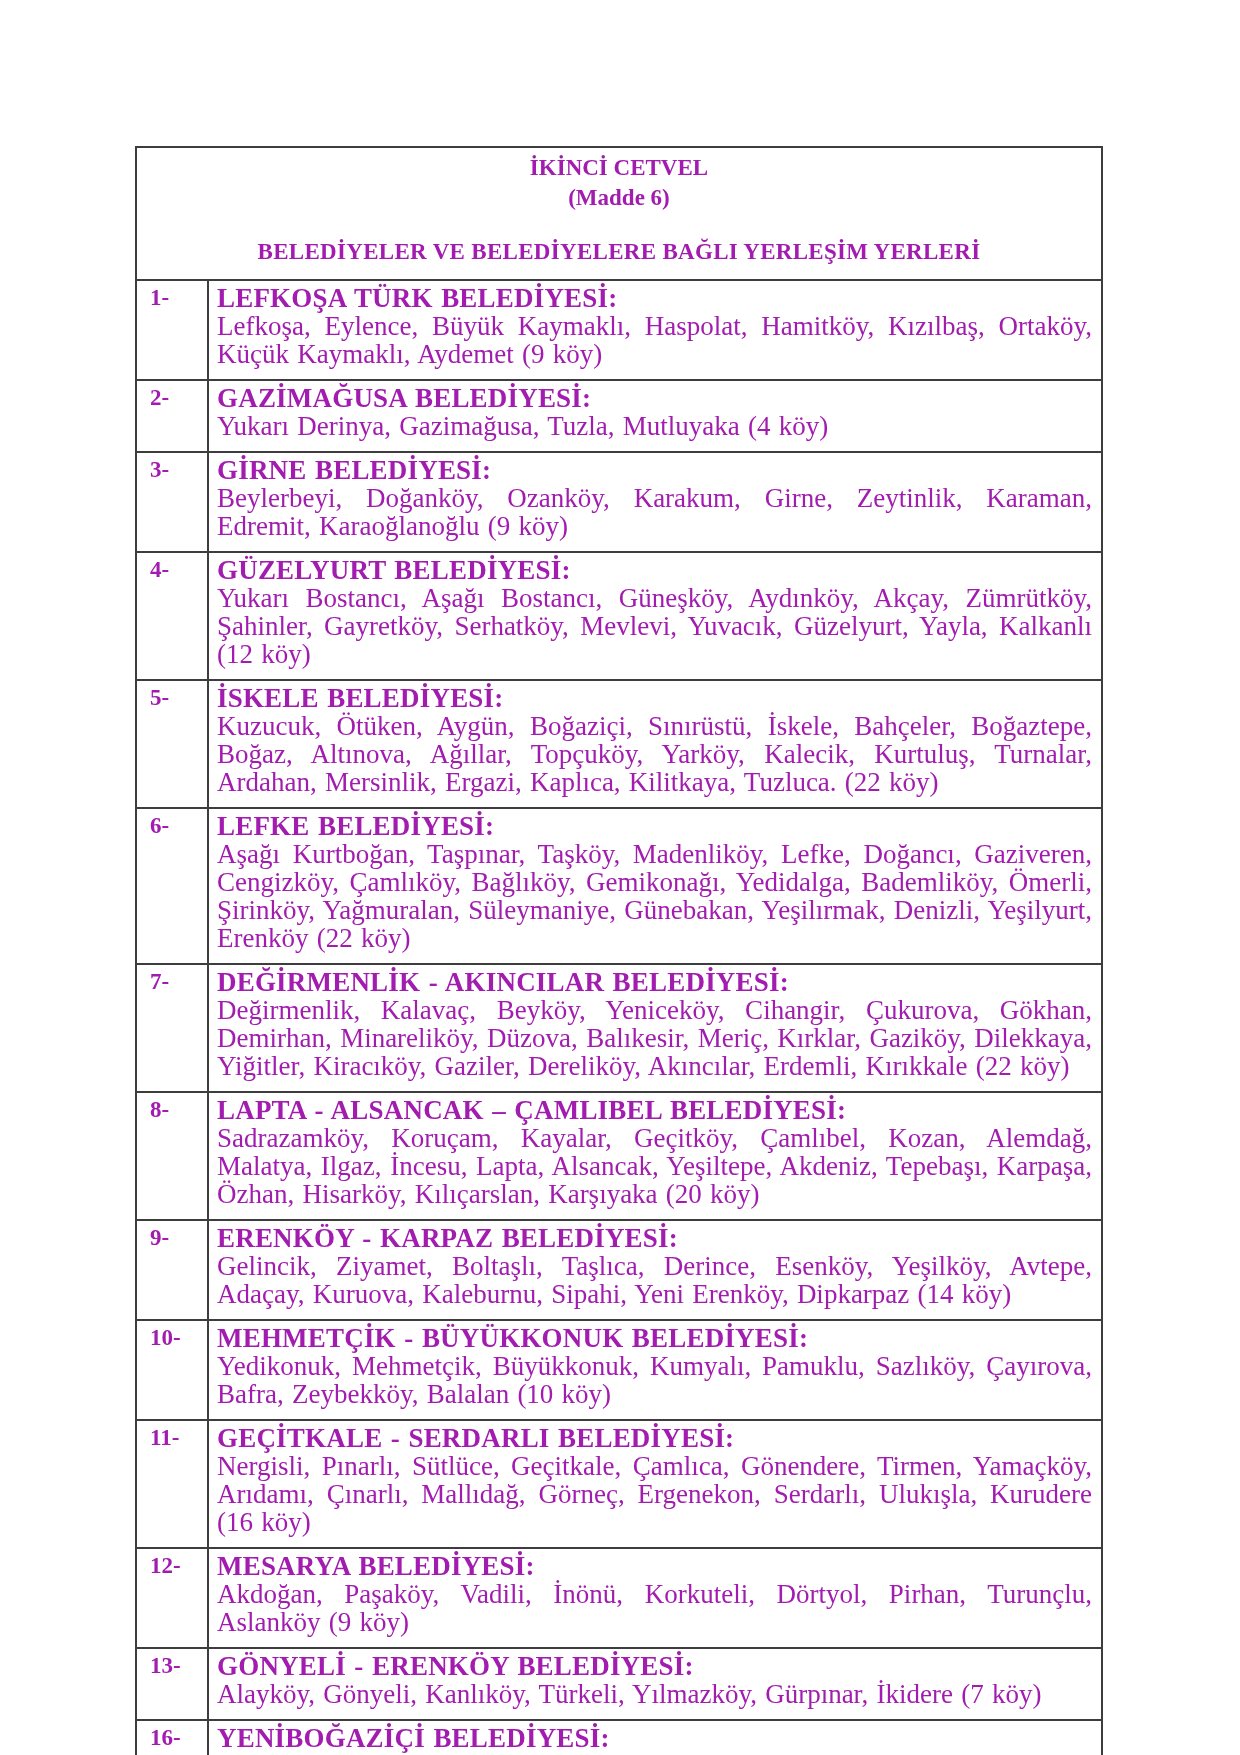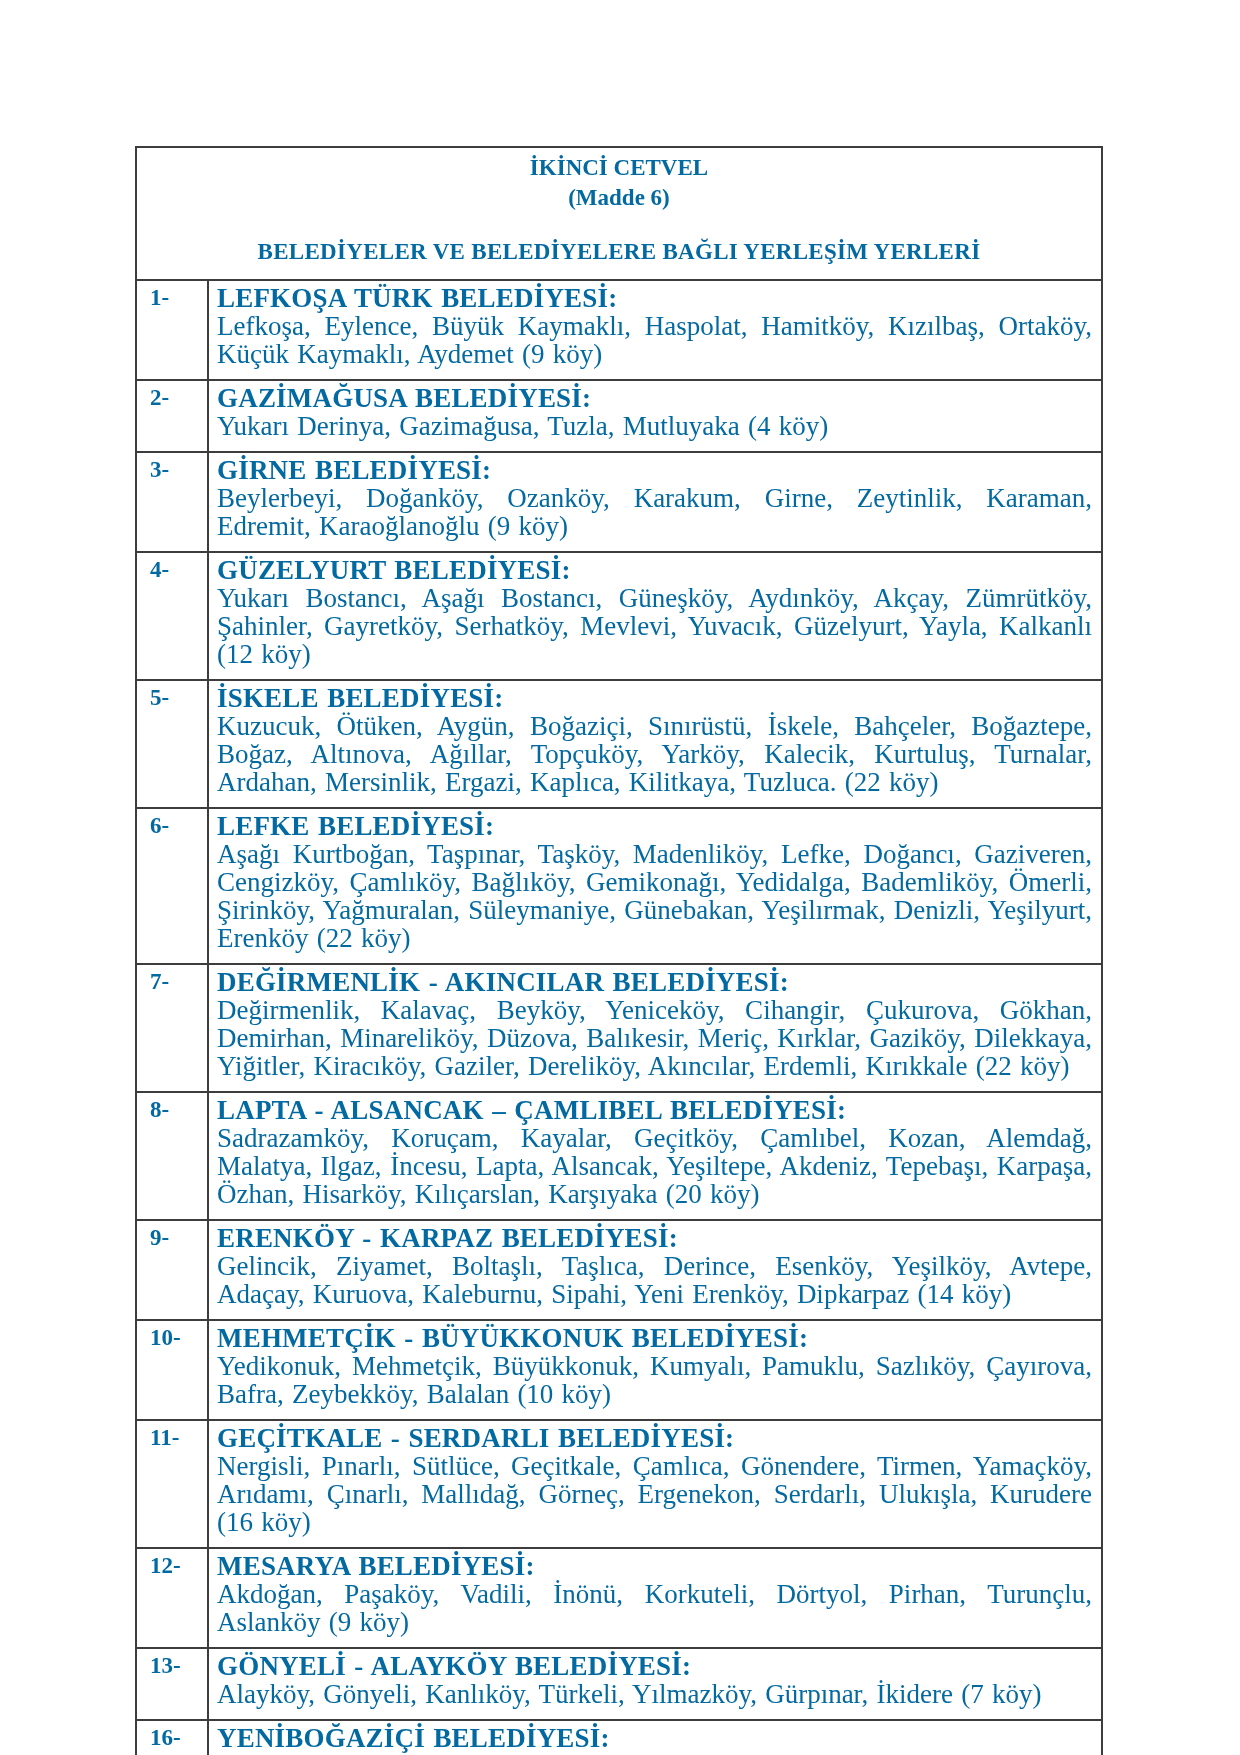--- a/index.html
+++ b/index.html
@@ -5,21 +5,21 @@
   html, body {
     margin: 0;
     padding: 0;
     background: #ffffff;
   }
   .page {
     position: relative;
     width: 1240px;
     height: 1755px;
     background: #ffffff;
-    color: #0369a1;
+    color: #a21caf;
     font-family: "Liberation Serif", serif;
     overflow: hidden;
   }
   table.cetvel {
     position: absolute;
     left: 135px;
     top: 146px;
     width: 968px;
     border-collapse: collapse;
     table-layout: fixed;
@@ -173,21 +173,21 @@
         <td class="num-cell">12-</td>
         <td class="content-cell">
           <div class="muni-name">MESARYA BELEDİYESİ:</div>
           <div class="settlement-list">Akdoğan, Paşaköy, Vadili, İnönü, Korkuteli, Dörtyol, Pirhan, Turunçlu, Aslanköy (9 köy)</div>
         </td>
       </tr>
 
       <tr>
         <td class="num-cell">13-</td>
         <td class="content-cell">
-          <div class="muni-name">GÖNYELİ - ALAYKÖY BELEDİYESİ:</div>
+          <div class="muni-name">GÖNYELİ - ERENKÖY BELEDİYESİ:</div>
           <div class="settlement-list">Alayköy, Gönyeli, Kanlıköy, Türkeli, Yılmazköy, Gürpınar, İkidere (7 köy)</div>
         </td>
       </tr>
 
       <tr>
         <td class="num-cell">16-</td>
         <td class="content-cell">
           <div class="muni-name">YENİBOĞAZİÇİ BELEDİYESİ:</div>
           <div class="settlement-list">Mormenekşe, Yeniboğaziçi, Atlılar, Sandallar, Muratağa, Alaniçi, Yıldırım, Akova (8 köy)</div>
         </td>

